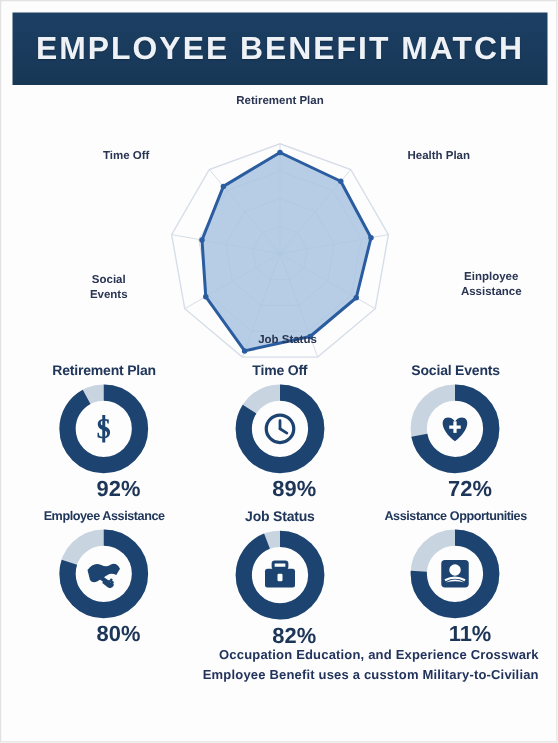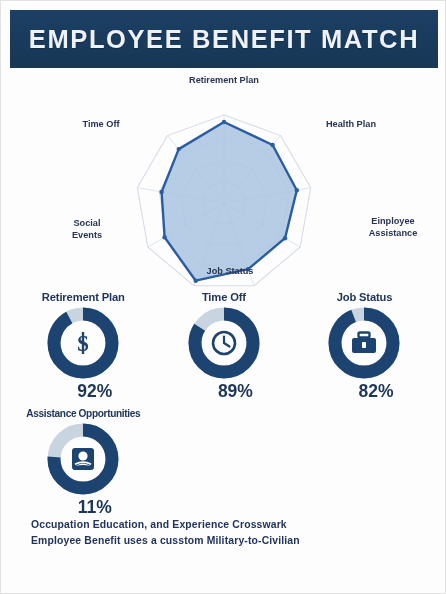--- a/index.html
+++ b/index.html
@@ -14,20 +14,21 @@
     overflow: hidden;
   }
   .poster {
     position: relative;
     width: 446px;
     height: 594px;
     background: #fdfdfd;
     box-sizing: border-box;
     border: 1px solid #e2e2e2;
     overflow: hidden;
+    text-align: right;
   }
   
   .header {
     position: absolute;
     left: 9px;
     top: 9px;
     width: 428px;
     height: 58px;
     background: linear-gradient(180deg, #1c3f64 0%, #173755 100%);
     display: flex;
@@ -183,20 +184,45 @@
           <circle cx="37" cy="37" r="29" fill="none" stroke="#1d4470" stroke-width="13" stroke-dasharray="153.06 182.21" transform="rotate(-90 37 37)"></circle>
           <g fill="#1d4470">
             <circle cx="37" cy="37" r="11" fill="none" stroke="#1d4470" stroke-width="2.6"></circle>
             <line x1="37" y1="37" x2="37" y2="30.5" stroke="#1d4470" stroke-width="2.2" stroke-linecap="round"></line>
             <line x1="37" y1="37" x2="42.5" y2="40.5" stroke="#1d4470" stroke-width="2.2" stroke-linecap="round"></line>
           </g>
         </svg>
         <div class="donut-value">89%</div>
       </div>
       <div class="donut-cell">
+        <div class="donut-title">Social Events</div>
+        <svg class="donut-svg" width="74" height="74" viewBox="0 0 74 74">
+          <circle cx="37" cy="37" r="29" fill="none" stroke="#c8d4e0" stroke-width="13"></circle>
+          <circle cx="37" cy="37" r="29" fill="none" stroke="#1d4470" stroke-width="13" stroke-dasharray="131.19 182.21" transform="rotate(-90 37 37)"></circle>
+          <g fill="#1d4470">
+            <path d="M37 47 C 25 38 25 28 31.5 28 C 35 28 37 31 37 32 C 37 31 39 28 42.5 28 C 49 28 49 38 37 47 Z"></path>
+            <rect x="32.4" y="34.4" width="9.2" height="2.6" fill="#ffffff"></rect>
+            <rect x="35.7" y="31.1" width="2.6" height="9.2" fill="#ffffff"></rect>
+          </g>
+        </svg>
+        <div class="donut-value">72%</div>
+      </div>
+      <div class="donut-cell">
+        <div class="donut-title tight">Employee Assistance</div>
+        <svg class="donut-svg" width="74" height="74" viewBox="0 0 74 74">
+          <circle cx="37" cy="37" r="29" fill="none" stroke="#c8d4e0" stroke-width="13"></circle>
+          <circle cx="37" cy="37" r="29" fill="none" stroke="#1d4470" stroke-width="13" stroke-dasharray="145.77 182.21" transform="rotate(-90 37 37)"></circle>
+          <g fill="#1d4470">
+            <path d="M24 34 q 5 -7 11 -4 q 4 2 7 0 q 5 -3 8 3 l -3 5 q -4 -2 -7 0 l -8 5 q -4 2 -6 -1 z"></path>
+            <path d="M33 38 l 7 5 q 2 1 3 -1 M35 41 l 6 4 q 2 1 3 -1 M37 44 l 4 3 q 2 1 3 -1" fill="none" stroke="#1d4470" stroke-width="2.2" stroke-linecap="round"></path>
+          </g>
+        </svg>
+        <div class="donut-value">80%</div>
+      </div>
+      <div class="donut-cell">
         <div class="donut-title">Job Status</div>
         <svg class="donut-svg" width="74" height="74" viewBox="0 0 74 74">
           <circle cx="37" cy="37" r="29" fill="none" stroke="#c8d4e0" stroke-width="13"></circle>
           <circle cx="37" cy="37" r="29" fill="none" stroke="#1d4470" stroke-width="13" stroke-dasharray="171.28 182.21" transform="rotate(-90 37 37)"></circle>
           <g fill="#1d4470">
             <rect x="25" y="32" width="24" height="15" rx="2"></rect>
             <rect x="31.5" y="26.5" width="11" height="5" rx="1.4" fill="none" stroke="#1d4470" stroke-width="2.4"></rect>
             <rect x="35" y="36" width="4" height="6" rx="1" fill="#ffffff"></rect>
           </g>
         </svg>

